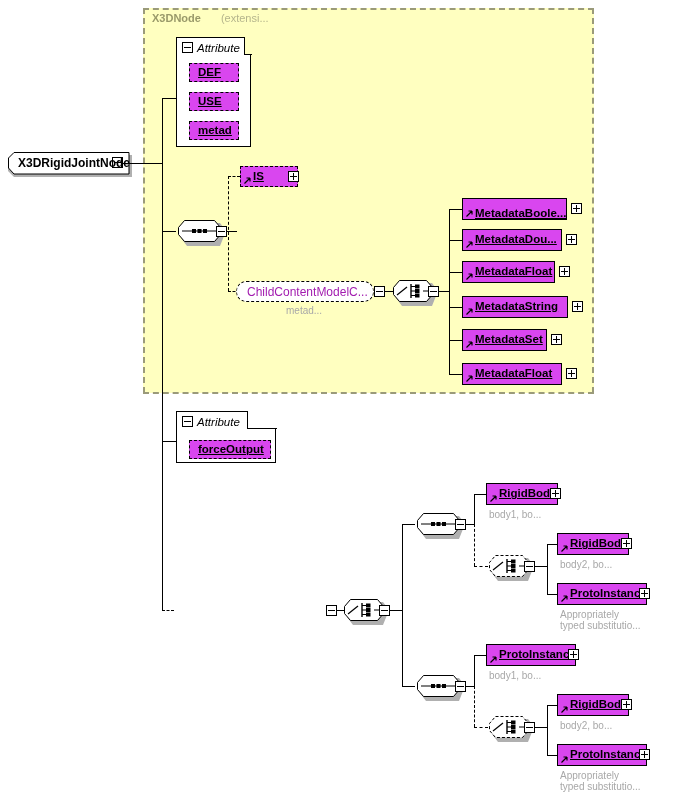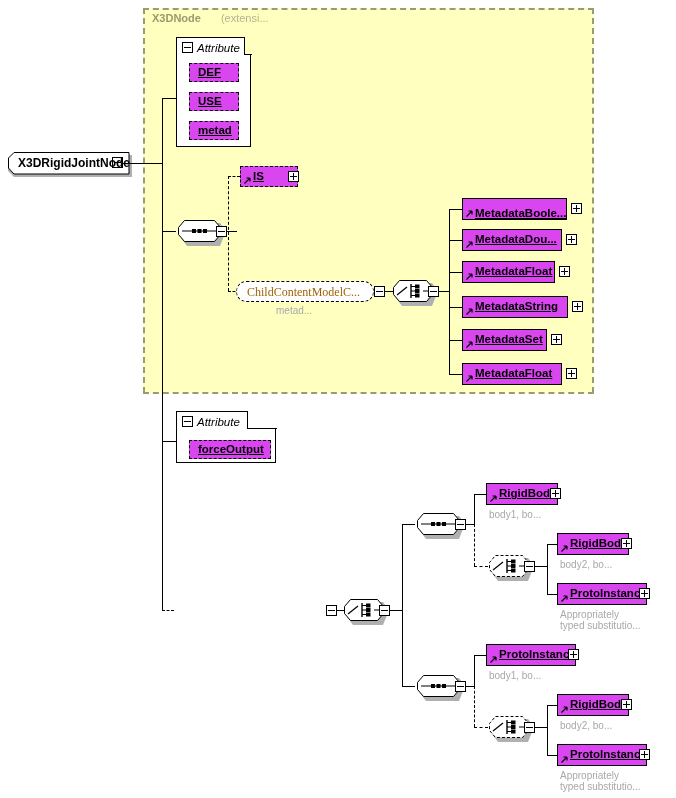--- a/index.html
+++ b/index.html
@@ -197,24 +197,23 @@
     box-sizing: border-box;
     background: #fff;
     border: 1px dashed #000;
     border-radius: 11px;
     display: flex;
     align-items: center;
     white-space: nowrap;
   }
   .grpref .glabel {
     font-size: 12px;
-    color: #a16207;
+    color: #a21caf;
     padding: 0 10px;
     line-height: 1;
-    font-family: Liberation Serif, serif;
   }
   .grp-shadow {
     position: absolute;
     background: #b0b0b0;
     border-radius: 11px;
     z-index: -1;
   }
 
   
   .comp {
@@ -344,21 +343,21 @@
     </svg>
     <span class="node-label">IS</span>
   </div>
   <div class="plus" style="left:288px; top:171px;"></div>
 
   <div class="grp-shadow" style="left:239px; top:284px; width:138px; height:21px;"></div>
   <div class="grpref" style="left:236px; top:281px; width:138px; height:21px;">
     <span class="glabel">ChildContentModelC...</span>
   </div>
   <div class="minus" style="left:374px; top:286px;"></div>
-  <div class="anno" style="left:233px; top:305px;padding-left:43px;">metad...</div>
+  <div class="anno" style="left:243px; top:305px;padding-left:43px;">metad...</div>
 
   <div class="ln-h" style="left:385px; top:291px; width:8px;"></div>
   <div class="comp" style="left:391px; top:278px;">
     <svg width="48" height="30">
       <path d="M 11 5 L 41 5 L 47 13 L 41 28 L 11 28 L 5 20 Z" fill="#b0b0b0" stroke="none"></path>
       <path d="M 8.5 2.5 L 35.5 2.5 L 41.5 9.5 L 41.5 16.5 L 35.5 23.5 L 8.5 23.5 L 2.5 16.5 L 2.5 9.5 Z" fill="#ffffff" stroke="#000" stroke-width="1"></path>
       <path d="M 6 17 L 16 9" stroke="#000" stroke-width="1.2" fill="none"></path>
       <line x1="20" y1="6" x2="20" y2="20" stroke="#000" stroke-width="1.4"></line>
       <rect x="24" y="6.5" width="4.5" height="4" fill="#000"></rect>
       <rect x="24" y="11" width="4.5" height="4" fill="#000"></rect>

